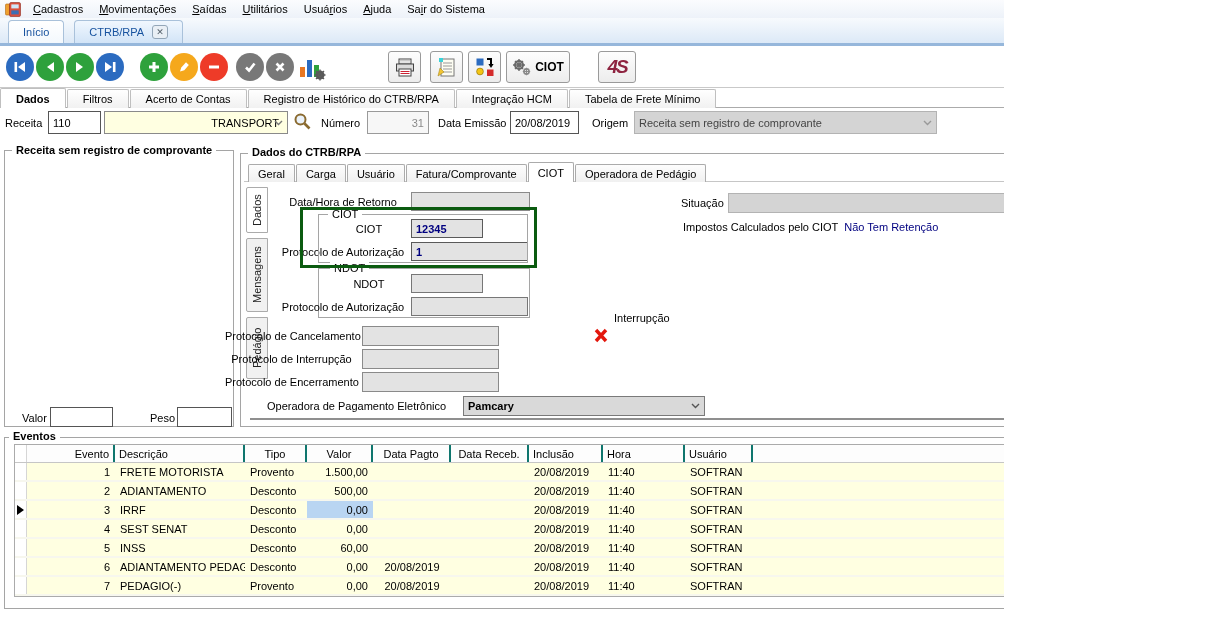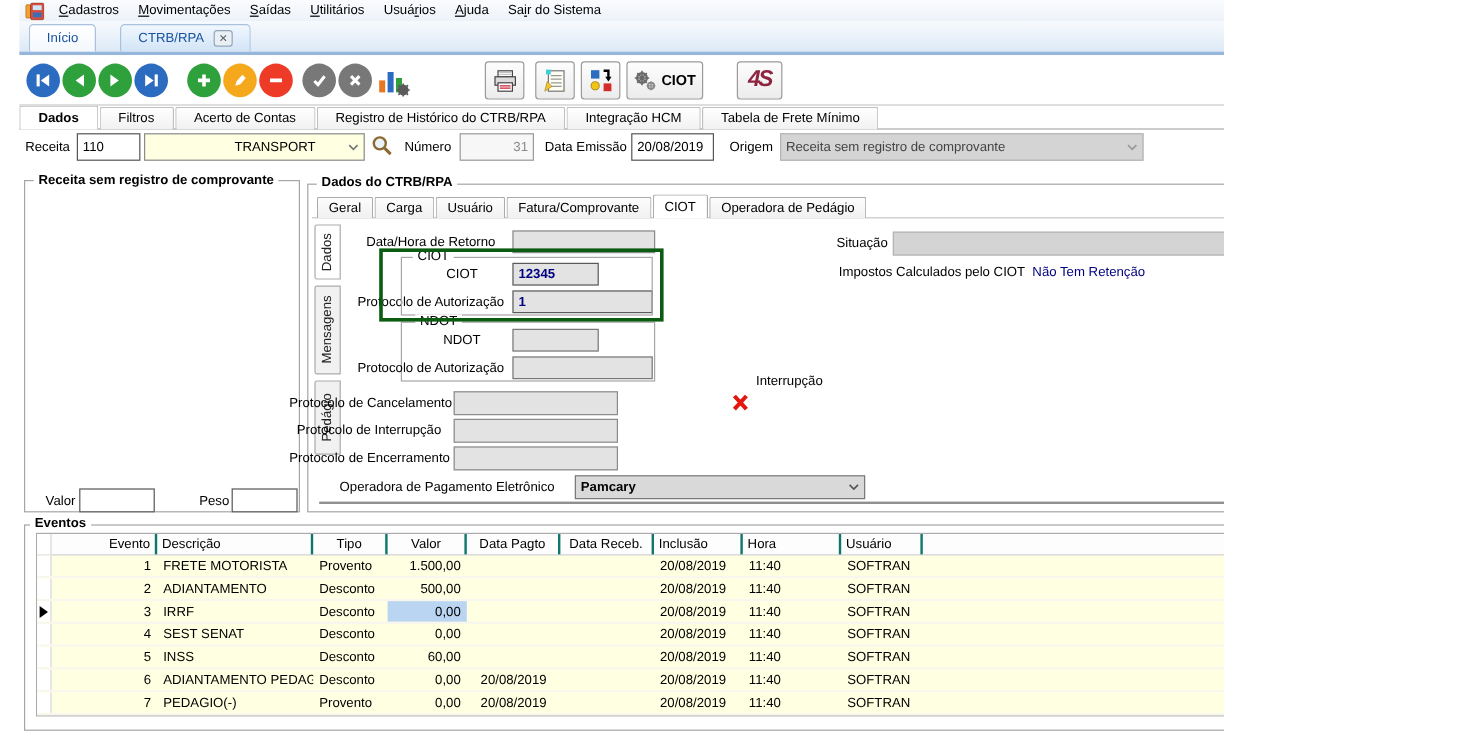--- a/index.html
+++ b/index.html
@@ -1,30 +1,30 @@
 <!DOCTYPE html>
 <html style="--hl: #0B5B10; --selcell: #B9D5F2; --rowyellow: #FFFFE1; --navy: #000080;"><head>
 <meta charset="utf-8">
 <style>
   * { margin:0; padding:0; box-sizing:border-box; font-family:"Liberation Sans", sans-serif; }
   html,body { background:#fff; }
   body { width:1231px; height:617px; }
-  .screen { position:relative; width:1004px; height:617px; background:#fff; overflow:hidden; font-size:11px; color:#000;margin-left:16px; }
+  .screen { position:relative; width:1004px; height:617px; background:#fff; overflow:hidden; font-size:11px; color:#000; }
 
   
   .menubar { position:absolute; left:0; top:0; width:100%; height:18px;
              background:linear-gradient(#FBFCFE,#EDF2F9); display:flex; align-items:center; padding-left:3px; }
   .appicon { width:16px; height:15px; margin:0 4px 0 2px; flex:0 0 auto; }
   .menu-item { padding:1px 8px; font-size:11px; cursor:default; }
   .menu-item u { text-decoration:underline; }
 
   
   .tabstrip { position:absolute; left:0; top:18px; width:100%; height:28px;
               background:linear-gradient(#F7FAFD,#DCE9F7); border-bottom:3px solid #96B7DB;
-              display:flex; align-items:flex-end; padding-left:8px; gap:20px; }
+              display:flex; align-items:flex-end; padding-left:8px; gap:10px; }
   .wtab { height:23px; padding:0 14px; display:flex; align-items:center; gap:8px;
           background:linear-gradient(#FFFFFF,#F3F8FD); border:1px solid #A9C1DA; border-bottom:none;
           border-radius:4px 4px 0 0; color:#17529E; font-size:11px; white-space:nowrap; }
   .wtab.active { background:linear-gradient(#F0F7FE,#D2E4F7); }
   .wtab-close { width:16px; height:14px; border:1px solid #93A6B8; border-radius:3px; background:#E9EFF5;
                 display:flex; align-items:center; justify-content:center; font-size:9px; color:#55606B; line-height:1; }
 
   
   .toolbar { position:absolute; left:0; top:46px; width:100%; height:42px; background:#FFFFFF; border-bottom:1px solid #C9C9C9; }
   .cbtn { position:absolute; top:7px; width:28px; height:28px; border-radius:50%;
@@ -223,21 +223,21 @@
       <div class="ptab">Filtros</div>
       <div class="ptab">Acerto de Contas</div>
       <div class="ptab">Registro de Histórico do CTRB/RPA</div>
       <div class="ptab">Integração HCM</div>
       <div class="ptab">Tabela de Frete Mínimo</div>
     </div>
 
   <div>
     <span class="lbl" style="left:5px;top:117px">Receita</span>
     <span class="ibox" style="left:48px;top:111px;width:53px;height:23px">110</span>
-    <span class="ibox" style="left:104px;top:111px;width:184px;height:23px;background:#FFFFE1;border-color:#8A8A8A;justify-content:flex-end;padding-right:40px">
+    <span class="ibox" style="left:104px;top:111px;width:184px;height:23px;background:#FFFFE1;border-color:#8A8A8A;justify-content:flex-end;padding-right:8px">
       <span>TRANSPORT</span>
       <span class="combo-arrow">
         <svg width="9" height="6" viewBox="0 0 9 6">
             <path d="M1 1l3.5 3.5L8 1" stroke="#777" stroke-width="1.4" fill="none"></path>
           </svg>
       </span>
     </span>
     <span style="position:absolute;left:293px;top:112px">
       <svg width="19" height="19" viewBox="0 0 19 19">
         <circle cx="7.5" cy="7.5" r="5" fill="#EAF2FA" stroke="#8A6A30" stroke-width="2"></circle>

